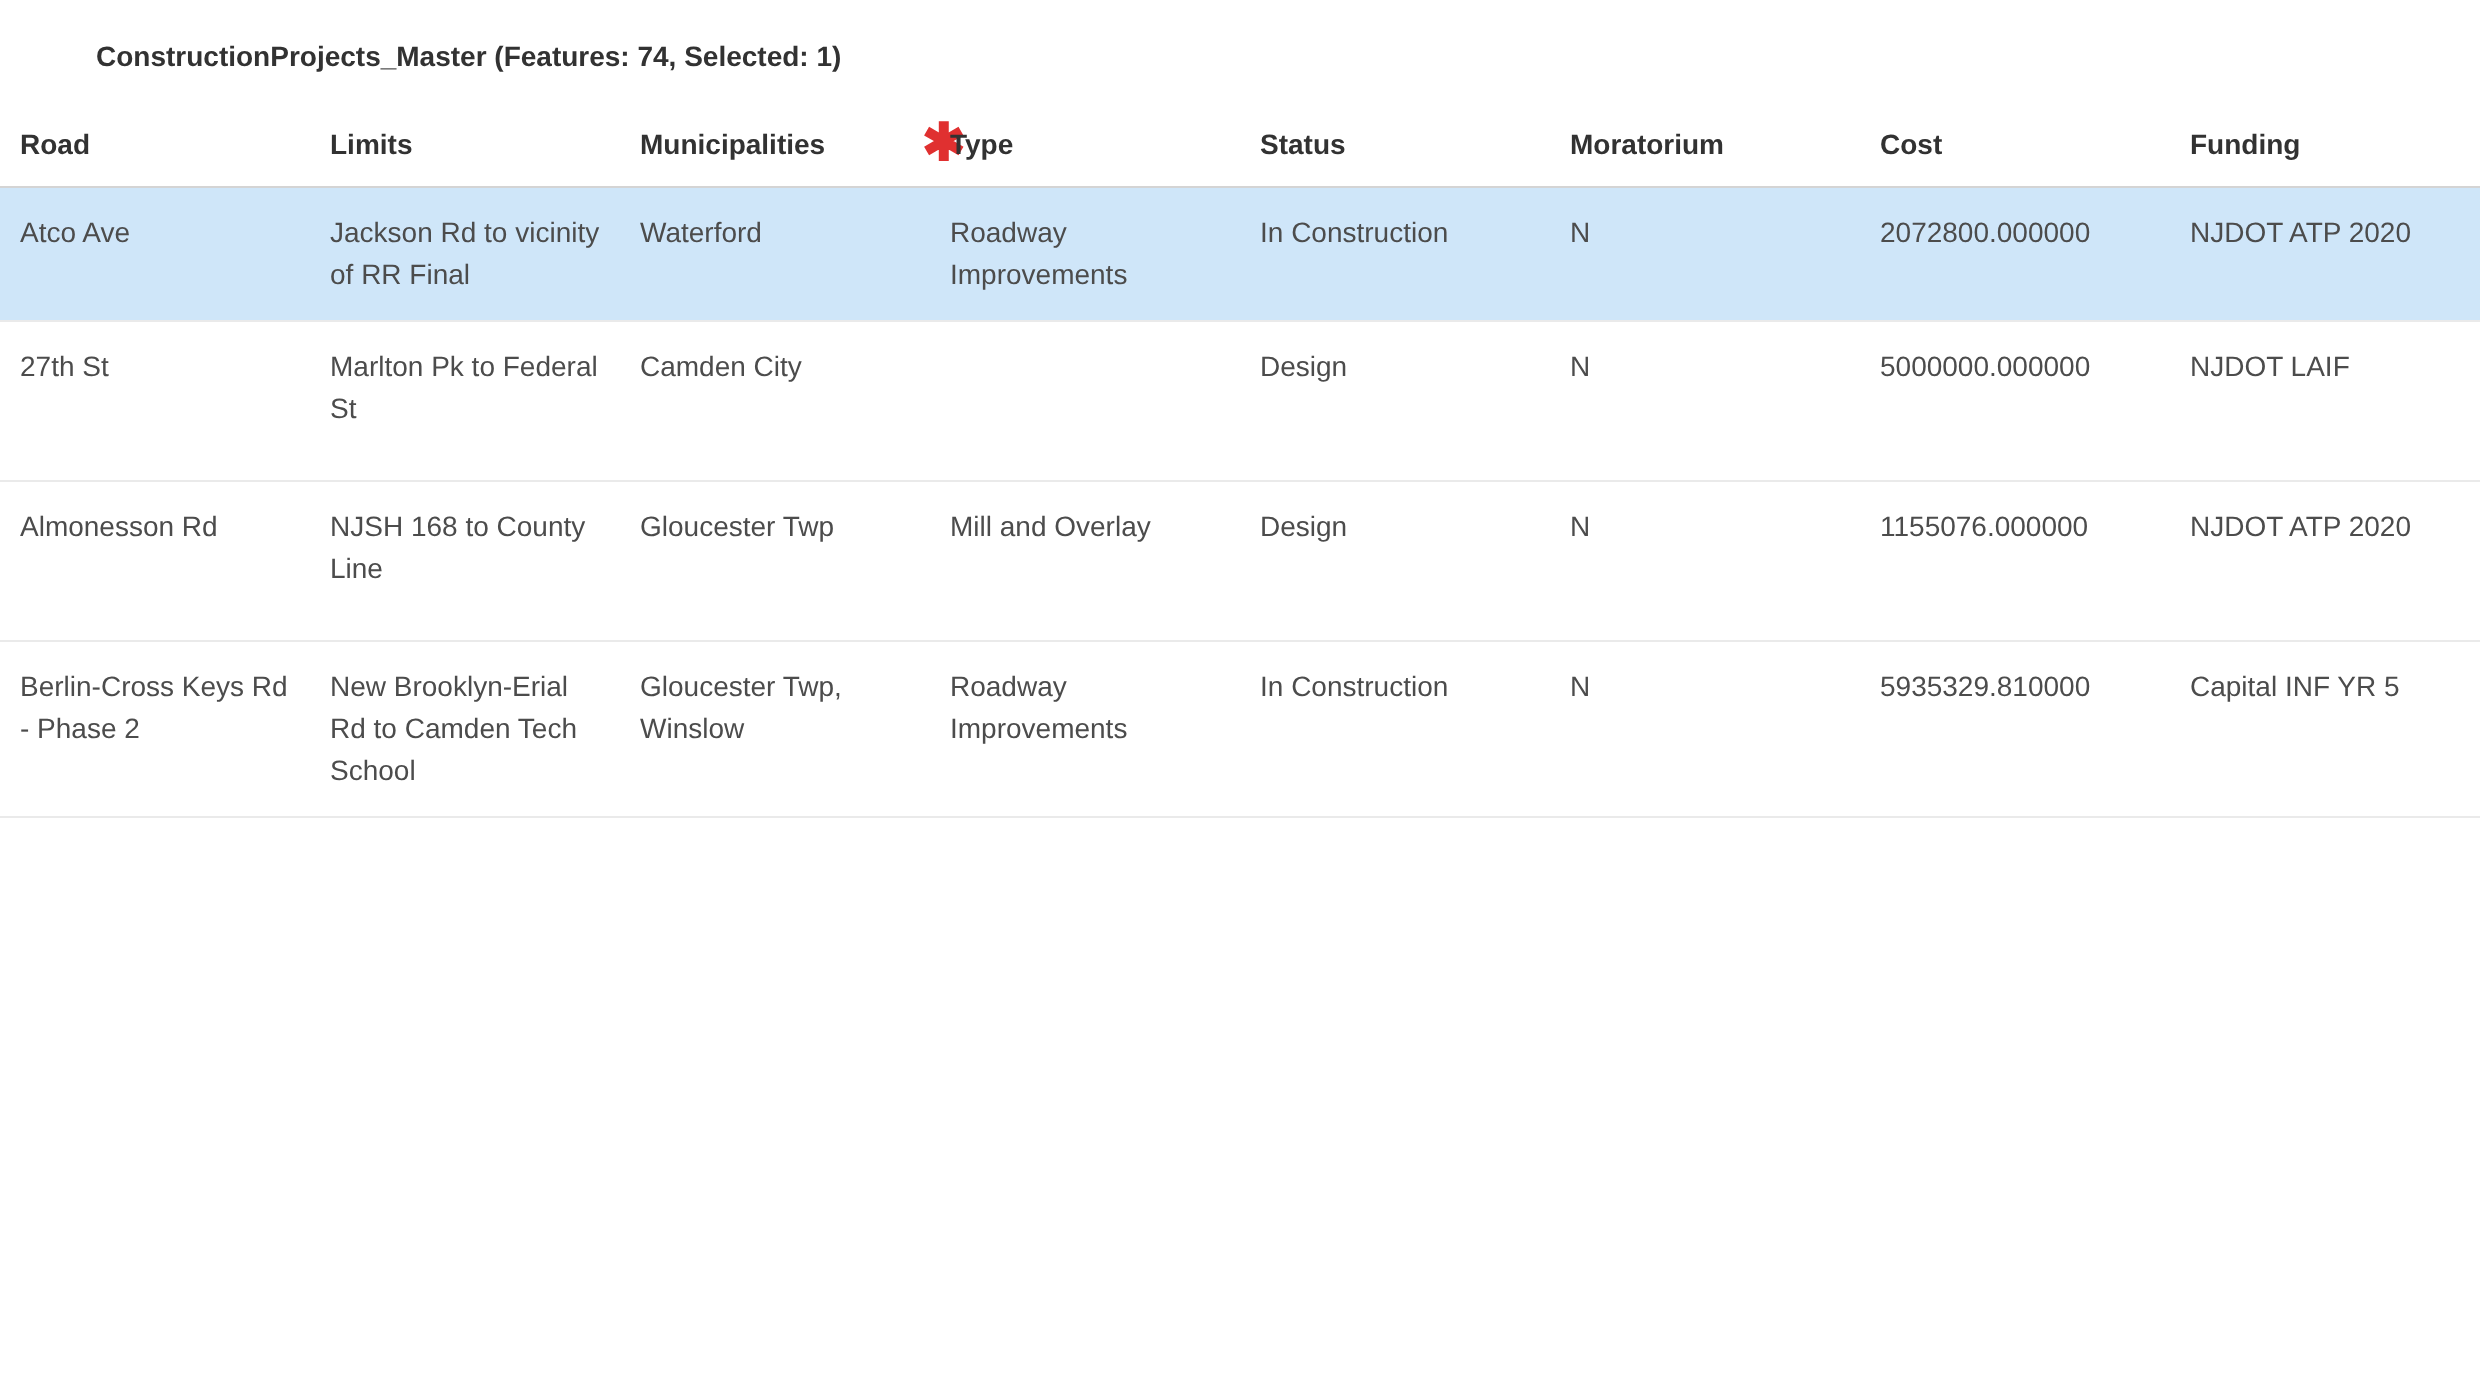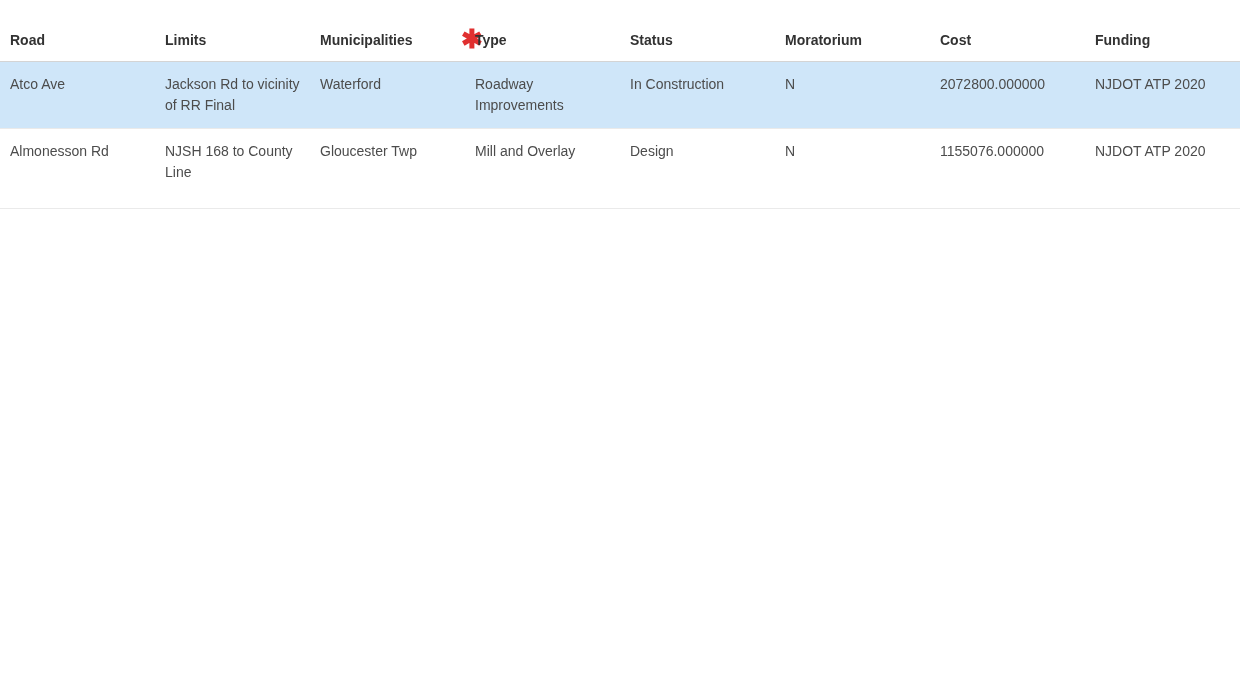--- a/index.html
+++ b/index.html
@@ -80,20 +80,21 @@
     .col-type { width: 150px; }
     .col-status { width: 150px; }
     .col-morat { width: 150px; }
     .col-cost { width: 150px; }
     .col-funding { width: 150px; }
   </style>
 </head>
 <body>
 
 <div class="container">
+  <div class="title">ConstructionProjects_Master (Features: 74, Selected: 1)</div>
   <table>
     <colgroup>
       <col class="col-road">
       <col class="col-limits">
       <col class="col-muni">
       <col class="col-type">
       <col class="col-status">
       <col class="col-morat">
       <col class="col-cost">
       <col class="col-funding">
@@ -115,24 +116,44 @@
           <td>Atco Ave</td>
           <td>Jackson Rd to vicinity of RR Final</td>
           <td>Waterford</td>
           <td>Roadway Improvements</td>
           <td>In Construction</td>
           <td>N</td>
           <td>2072800.000000</td>
           <td>NJDOT ATP 2020</td>
         </tr>
         <tr>
+          <td>27th St</td>
+          <td>Marlton Pk to Federal St</td>
+          <td>Camden City</td>
+          <td></td>
+          <td>Design</td>
+          <td>N</td>
+          <td>5000000.000000</td>
+          <td>NJDOT LAIF</td>
+        </tr>
+        <tr>
           <td>Almonesson Rd</td>
           <td>NJSH 168 to County Line</td>
           <td>Gloucester Twp</td>
           <td>Mill and Overlay</td>
           <td>Design</td>
           <td>N</td>
           <td>1155076.000000</td>
           <td>NJDOT ATP 2020</td>
         </tr>
+        <tr>
+          <td>Berlin-Cross Keys Rd - Phase 2</td>
+          <td>New Brooklyn-Erial Rd to Camden Tech School</td>
+          <td>Gloucester Twp, Winslow</td>
+          <td>Roadway Improvements</td>
+          <td>In Construction</td>
+          <td>N</td>
+          <td>5935329.810000</td>
+          <td>Capital INF YR 5</td>
+        </tr>
       </tbody>
   </table>
 </div>
 
 </body></html>

